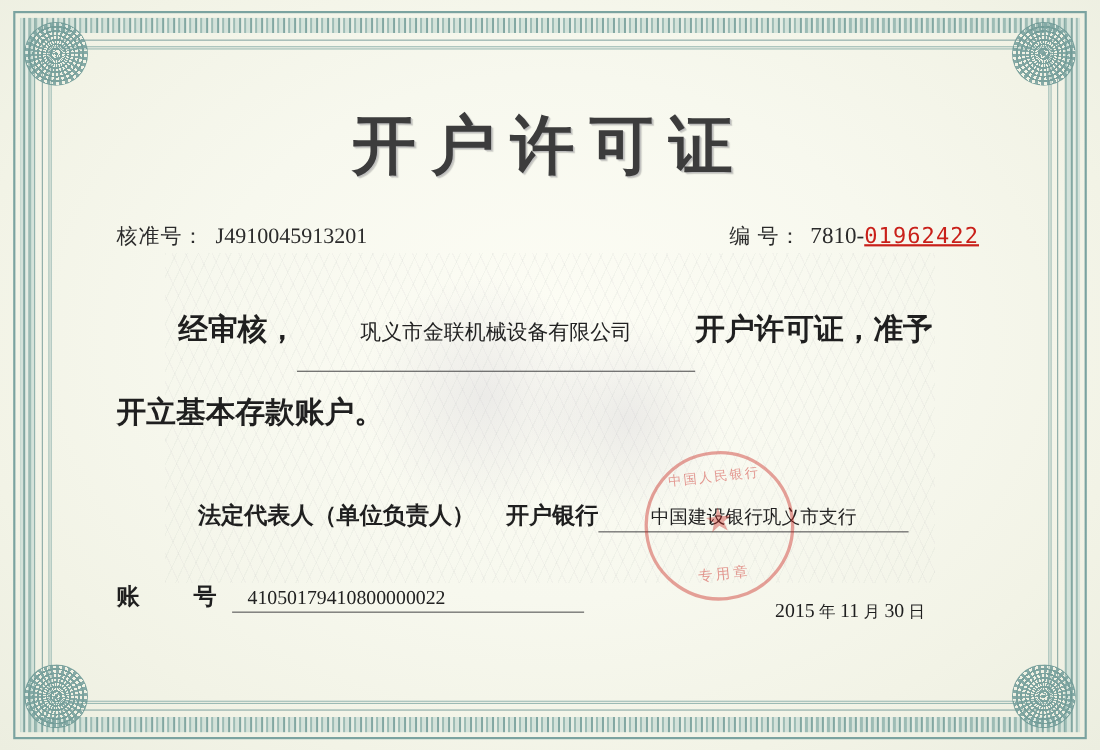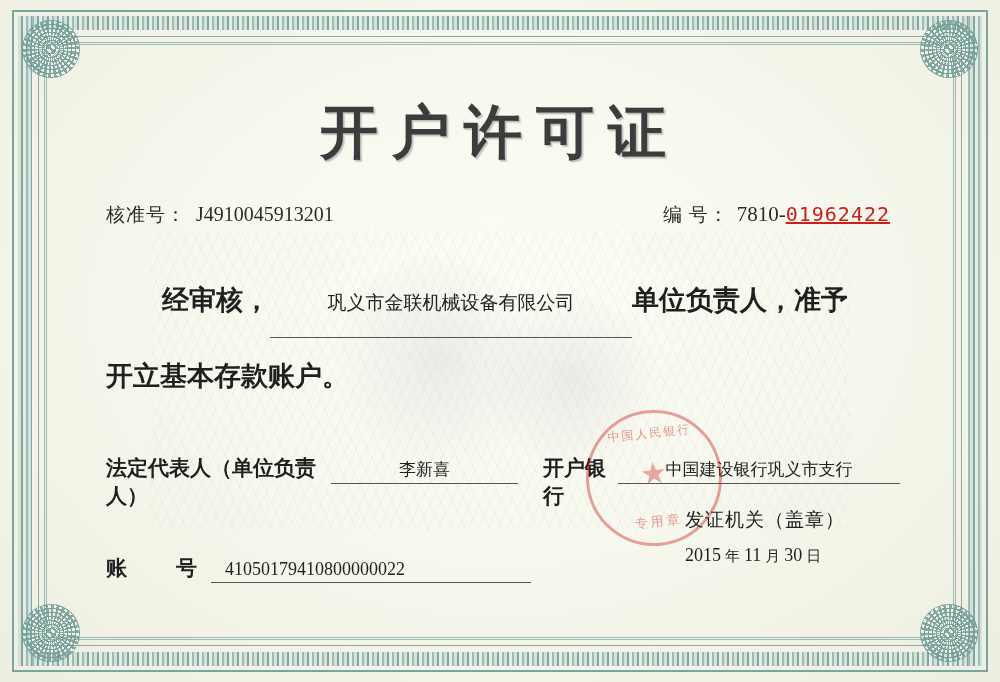--- a/index.html
+++ b/index.html
@@ -213,44 +213,42 @@
     <div class="row-nos">
       <div class="approve-no">
         <span class="lbl">核准号：</span><span class="val">J4910045913201</span>
       </div>
       <div class="serial">
         <span class="lbl">编 号：</span><span class="pre">7810-</span><span class="red">01962422</span>
       </div>
     </div>
 
     <div class="para">
-      <span class="indent"></span><span>经审核，</span><span class="fill">巩义市金联机械设备有限公司</span><span>单位负责人，准予</span>
+      <span class="indent"></span><span>经审核，</span><span class="fill">巩义市金联机械设备有限公司</span><span>开户许可证，准予</span>
       <div class="line2">开立基本存款账户。</div>
     </div>
 
     <div class="row-fields">
       <span>法定代表人（单位负责人）</span>
-        <span class="fill">李新喜</span>
       <span class="gap"></span>
       <span>开户银行</span>
         <span class="fill bank">中国建设银行巩义市支行</span>
     </div>
 
     <div class="row-acct">
       <span class="lbl">账　号</span>
         <span class="fill">41050179410800000022</span>
     </div>
 
     <div class="seal">
       <div class="top-text">中国人民银行</div>
       <div class="star">★</div>
       <div class="bot-text">专用章</div>
     </div>
 
     <div class="issuer">
-      <div class="org">发证机关（盖章）</div>
       <div class="date">
         <span class="num">2015</span><span class="cn">年</span><span class="num">11</span><span class="cn">月</span><span class="num">30</span><span class="cn">日</span>
       </div>
     </div>
 
   </div>
 </div>
 
 </body></html>

